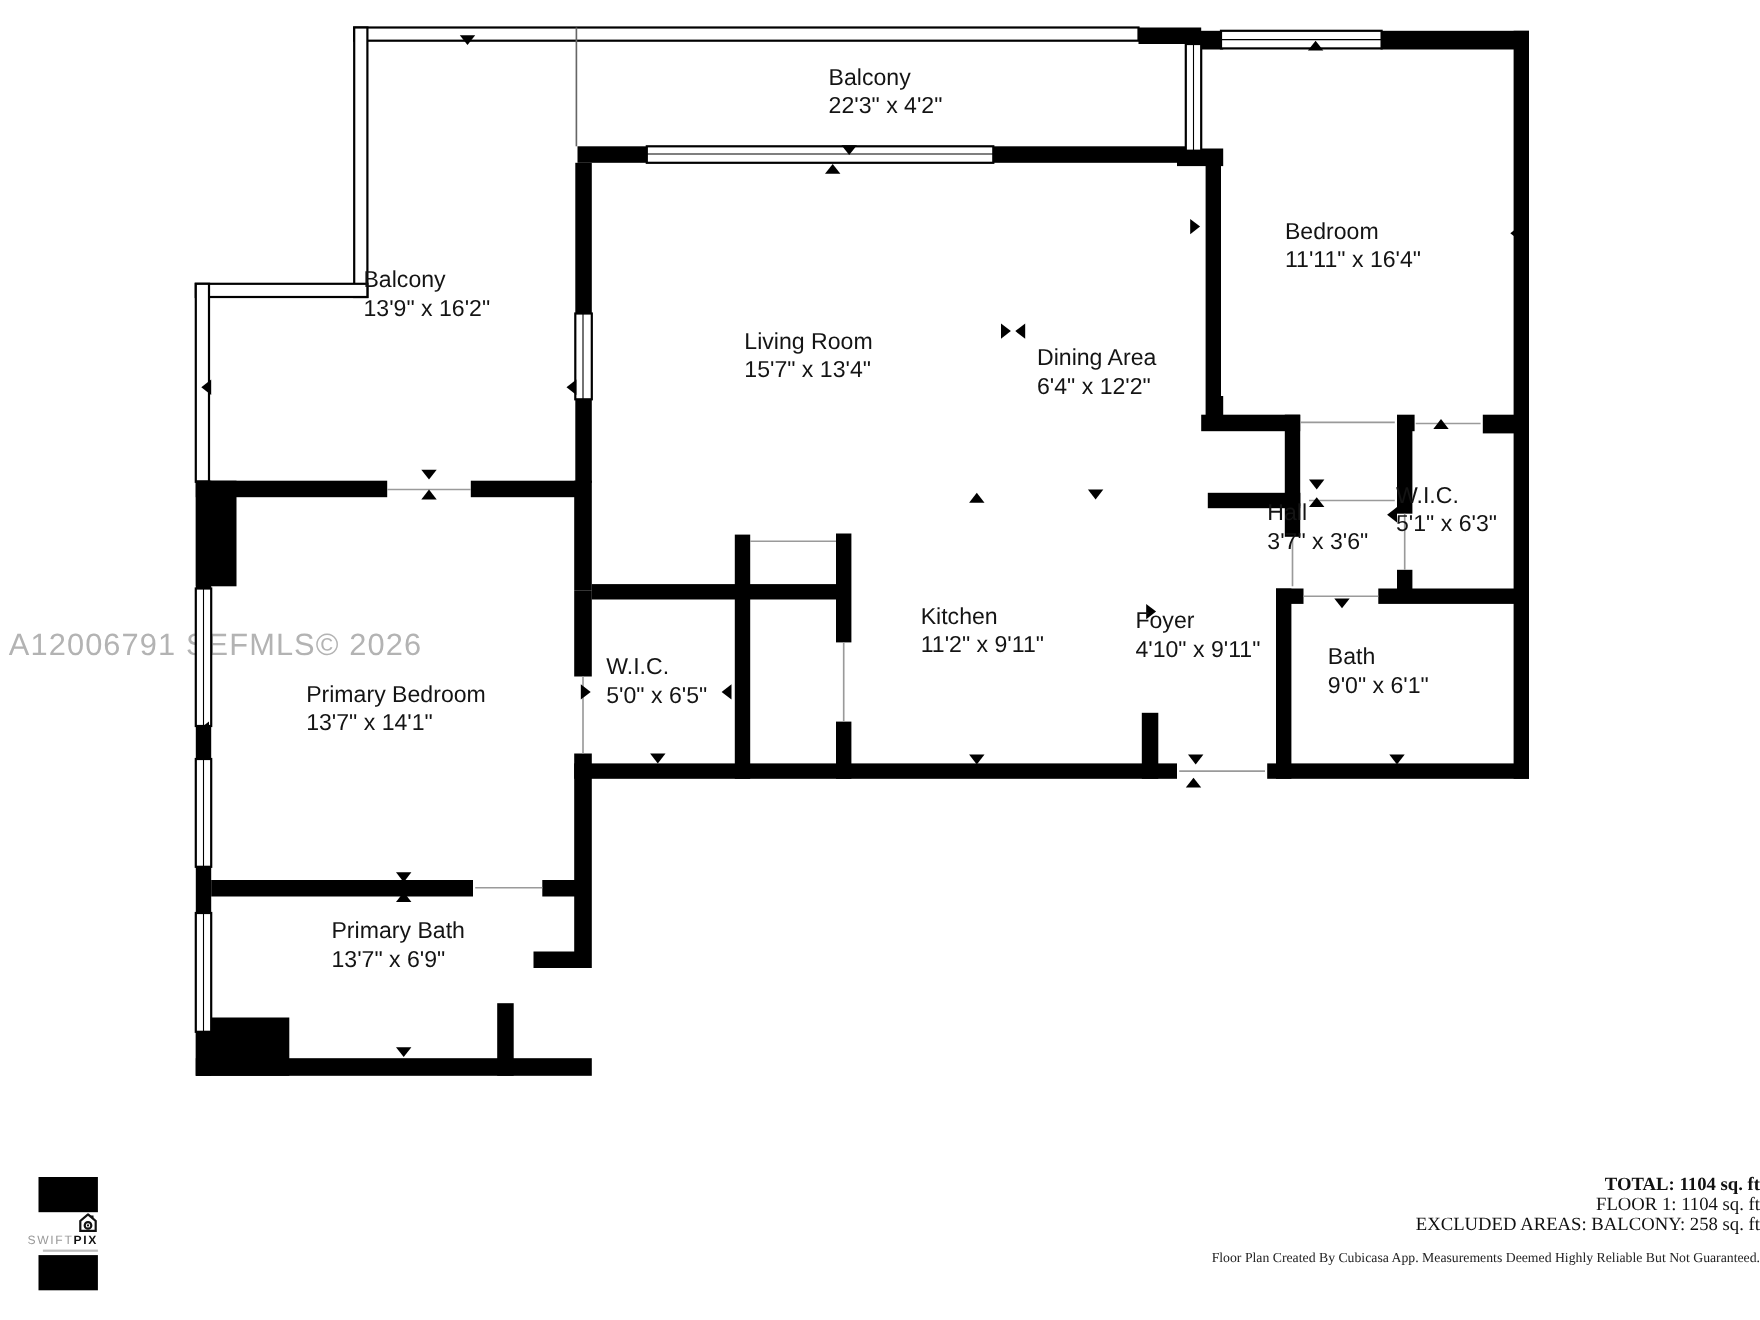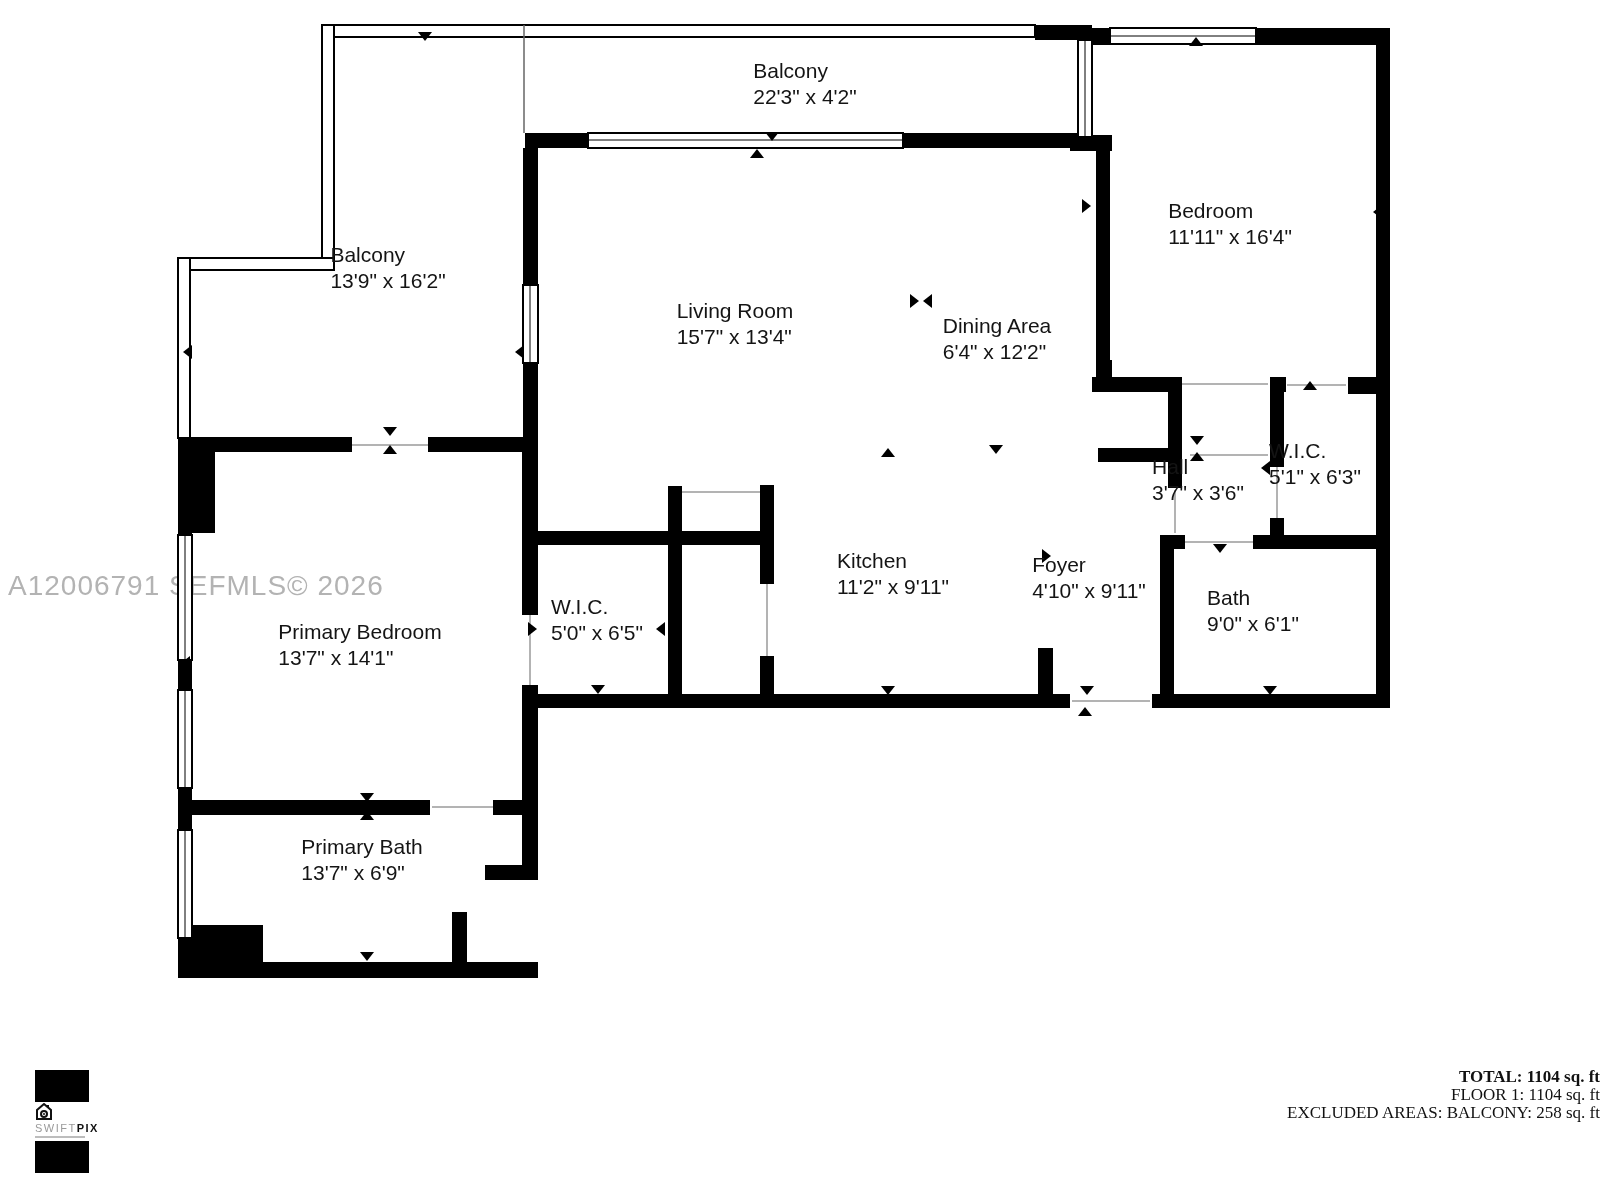--- a/index.html
+++ b/index.html
@@ -18,21 +18,21 @@
   .lbl-kitchen{left:893px;top:574px;}
   .lbl-foyer{left:1089px;top:578px;}
   .lbl-bath{left:1253px;top:611px;}
   .lbl-primary-bedroom{left:360px;top:627px;margin-top:18px;}
   .lbl-wic-left{left:597px;top:620px;}
   .lbl-primary-bath{left:362px;top:860px;}
   .summary{position:absolute;left:12px;right:0;top:1068px;text-align:right;z-index:3;color:#111;font-family:Liberation Serif, serif;}
   .summary .total{font-weight:bold;font-size:17px;line-height:18px;}
   .summary .line{font-size:17px;line-height:18px;margin-left:28px;}
   .summary .disclaimer{font-size:12.5px;margin-top:14px;color:#222;}
-  .logo{position:absolute;left:35px;top:1070px;width:54px;z-index:3;display:flex;flex-direction:column;align-items:flex-start;}
+  .logo{position:absolute;left:35px;top:1070px;width:54px;z-index:3;display:flex;flex-direction:column;align-items:flex-end;}
   .logo-block{width:54px;height:32px;background:#000;}
   .logo-house{margin:1px 0 0 0;}
   .logo-text{font-size:11px;font-weight:bold;letter-spacing:1.5px;line-height:12px;margin-top:1px;white-space:nowrap;}
   .logo-text .lp{color:#9a9a9a;font-weight:normal;}
   .logo-text .ls{color:#111;}
   .logo-tag{width:50px;height:2px;background:#bdbdbd;margin:2px 0 3px 0;}
 </style>
 </head>
 <body>
 
@@ -221,20 +221,21 @@
   </div>
   <div class="room-label lbl-primary-bath">
     <span>Primary Bath</span>
     <span>13'7" x 6'9"</span>
   </div>
 
   <div class="summary">
     <div class="total">TOTAL: 1104 sq. ft</div>
     <div class="line">FLOOR 1: 1104 sq. ft</div>
     <div class="line">EXCLUDED AREAS: BALCONY: 258 sq. ft</div>
+    <div class="disclaimer">Floor Plan Created By Cubicasa App. Measurements Deemed Highly Reliable But Not Guaranteed.</div>
   </div>
 
   <div class="logo">
     <div class="logo-block"></div>
     <svg class="logo-house" width="18" height="18" viewBox="0 0 18 18">
       <rect x="11" y="2" width="3" height="4" fill="#111"></rect>
       <path d="M9 1 L16 7 V16 H2 V7 Z" fill="#fff" stroke="#111" stroke-width="2"></path>
       <circle cx="9" cy="11" r="3" fill="#fff" stroke="#111" stroke-width="2"></circle>
       <circle cx="9" cy="11" r="1" fill="#111"></circle>
     </svg>

